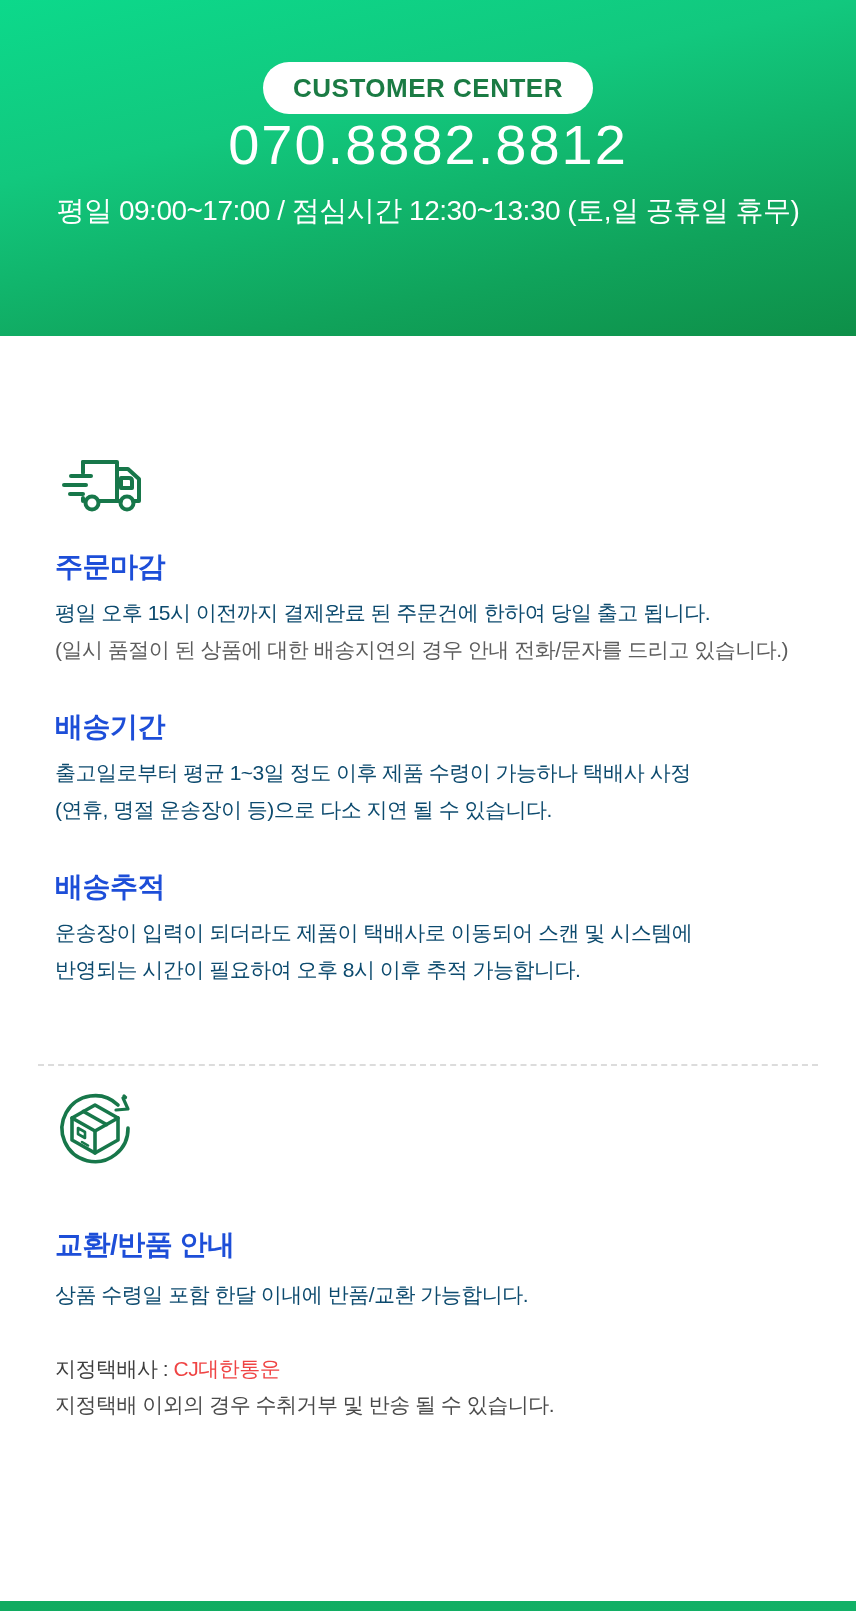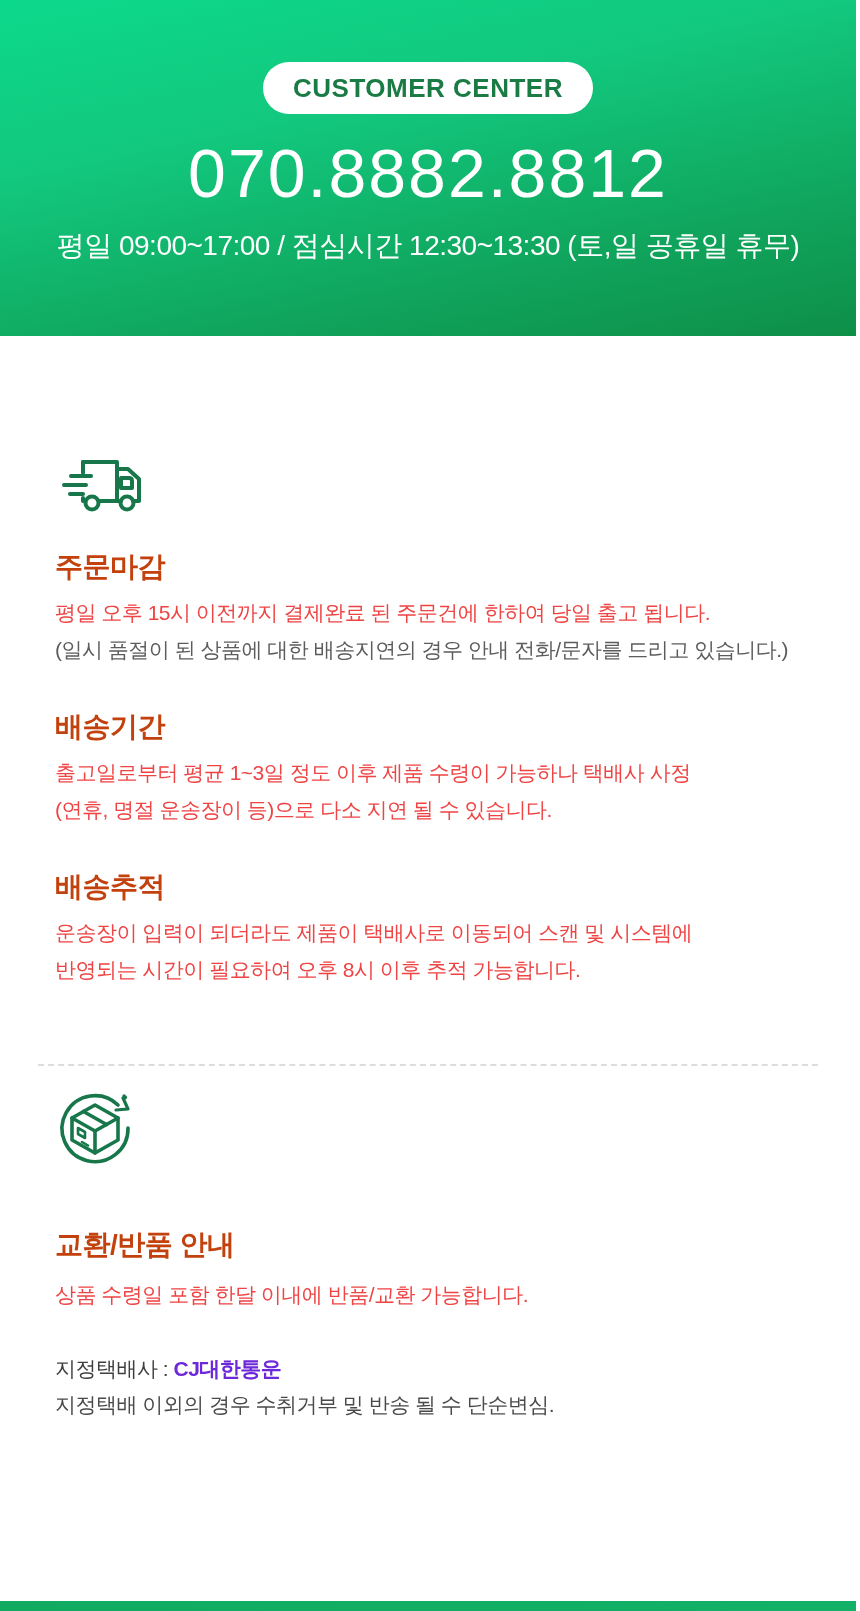--- a/index.html
+++ b/index.html
@@ -27,22 +27,21 @@
     margin-top: 62px;
     background: #ffffff;
     border-radius: 26px;
     padding: 11px 30px 10px 30px;
     font-size: 26px;
     font-weight: 800;
     letter-spacing: 0.5px;
     color: #1b7b44;
   }
   .phone {
-    margin-top: 22px;
-    font-size: 68px;
+    font-size: 56px;
     font-weight: 100;
     letter-spacing: 2px;
     color: #ffffff;
     line-height: 1.1;
   }
   .hours {
     margin-top: 16px;
     font-size: 28px;
     letter-spacing: -0.5px;
     color: #ffffff;
@@ -54,30 +53,30 @@
   }
   .icon-wrap { line-height: 0; }
   .icon-truck { margin-top: 119px; }
   .icon-return { margin-top: 22px; }
 
   h2.sec-title {
     margin-top: 35px;
     font-size: 28px;
     font-weight: 700;
     letter-spacing: -0.5px;
-    color: #c2410c;
+    color: #1d4ed8;
     line-height: 34px;
   }
   h2.gap-lg { margin-top: 42px; }
   h2.after-icon { margin-top: 60px; }
 
   p.body-line {
     font-size: 21px;
     letter-spacing: -0.5px;
-    color: #ef4444;
+    color: #0c4a6e;
     line-height: 37px;
   }
   p.first { margin-top: 10px; }
   p.muted { color: #5c5c5c; }
 
   .returns p.body-line { line-height: 38px; }
   .returns p.first { margin-top: 14px; }
 
   .divider {
     margin: 76px 38px 0 38px;
@@ -86,21 +85,21 @@
     height: 0;
   }
 
   .courier-line {
     margin-top: 37px;
     font-size: 21px;
     letter-spacing: -0.5px;
     color: #3f3f3f;
     line-height: 36px;
   }
-  .courier-line b { color: #6d28d9; font-weight: 700; }
+  .courier-line b { color: #ef4444; font-weight: 400; }
   .courier-note {
     font-size: 21px;
     letter-spacing: -0.5px;
     color: #4a4a4a;
     line-height: 36px;
   }
 
   .bottom-bar {
     position: absolute;
     left: 0; right: 0; bottom: 0;
@@ -175,20 +174,20 @@
             <path d="M23 40 l7 4 v6 l-7 -4 Z" stroke-width="2.6"></path>
             <path d="M27 54 l6 3.5" stroke-width="2.6"></path>
           </g>
         </svg>
       </div>
 
       <h2 class="sec-title after-icon">교환/반품 안내</h2>
       <p class="body-line first">상품 수령일 포함 한달 이내에 반품/교환 가능합니다.</p>
 
       <p class="courier-line"><span>지정택배사 : </span><b>CJ대한통운</b></p>
-      <p class="courier-note">지정택배 이외의 경우 수취거부 및 반송 될 수 단순변심.</p>
+      <p class="courier-note">지정택배 이외의 경우 수취거부 및 반송 될 수 있습니다.</p>
     </section>
 
   </main>
 
   <footer class="bottom-bar"></footer>
 
 </div>
 
 </body></html>

